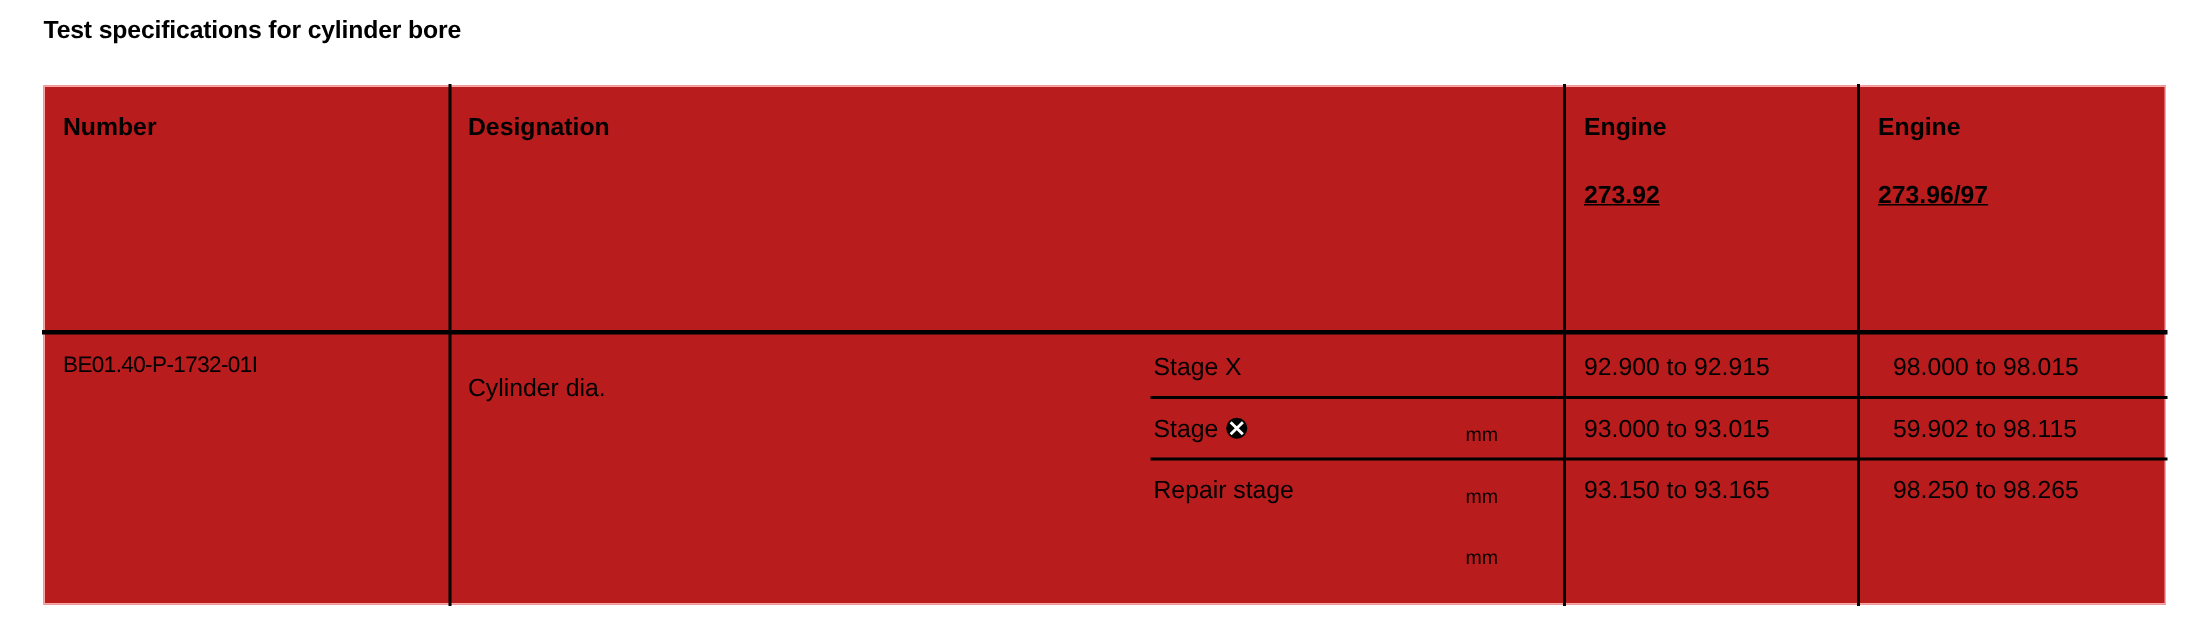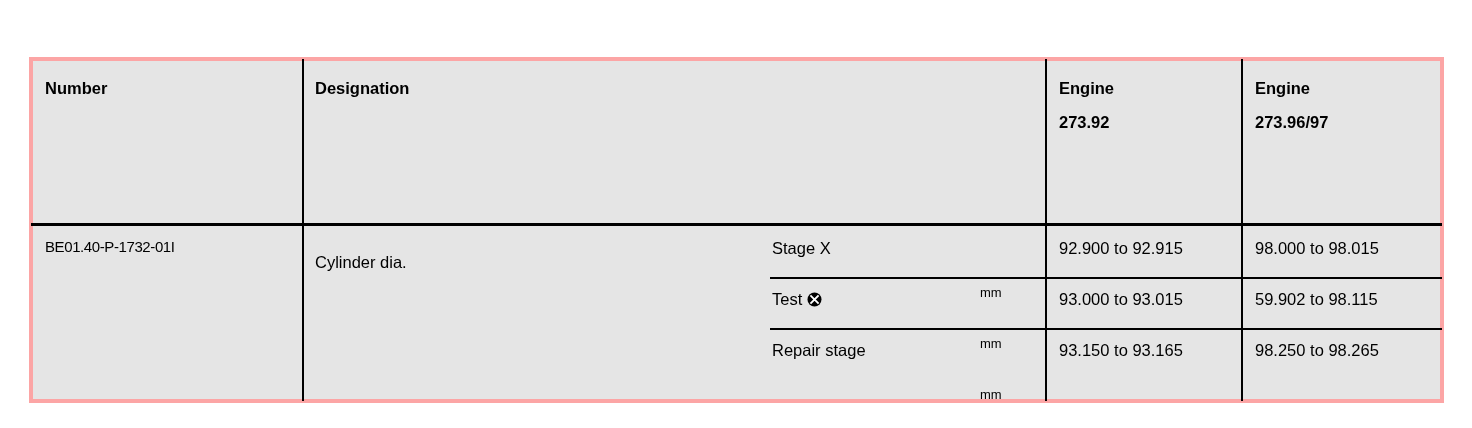--- a/index.html
+++ b/index.html
@@ -33,22 +33,22 @@
   }
 
   
   .spec-table {
     position: absolute;
     left: 29px;
     top: 57px;
     width: 1415px;
     height: 346px;
     box-sizing: border-box;
-    border: 4px solid #fca5a5;
-    background: #e5e5e5;
+    border: 1px solid #fca5a5;
+    background: #b91c1c;
   }
 
   
   .vrule {
     position: absolute;
     top: -2px;
     bottom: -2px;
     width: 2px;
     background: #000;
   }
@@ -71,21 +71,21 @@
     position: absolute;
     font-size: 16.5px;
     font-weight: bold;
     line-height: 1.0;
     white-space: nowrap;
   }
   .hdr-number      { left: 12px;   top: 19px; }
   .hdr-designation { left: 282px;  top: 19px; }
   .hdr-engine1     { left: 1026px; top: 19px; }
   .hdr-engine2     { left: 1222px; top: 19px; }
-  .hdr .line2 { display: block; margin-top: 17px; }
+  .hdr .line2 { display: block; margin-top: 28px; text-decoration: underline; }
 
   
   .cell-number {
     position: absolute;
     left: 12px;
     top: 177px;
     font-size: 15px;
     letter-spacing: -0.4px;
     white-space: nowrap;
   }
@@ -101,21 +101,21 @@
   
   .subrows {
     position: absolute;
     left: 737px;
     top: 165px;
     right: -2px;
     height: 153px;
   }
   .subrow {
     position: relative;
-    height: 51px;
+    height: 41px;
   }
   
   .subrow + .subrow::before {
     content: "";
     position: absolute;
     left: 0;
     top: 0;
     width: 275px;
     height: 2px;
     background: #000;
@@ -149,21 +149,21 @@
   .val1 {
     position: absolute;
     left: 289px;
     top: 13px;
     font-size: 16.5px;
     white-space: nowrap;
     text-align: center;
   }
   .val2 {
     position: absolute;
-    left: 485px;
+    left: 495px;
     top: 13px;
     font-size: 16.5px;
     white-space: nowrap;
   }
 
   
   .circled-x {
     display: inline-block;
     position: relative;
     width: 15px;
@@ -171,20 +171,21 @@
     vertical-align: -2px;
     margin-left: 5px;
   }
   .circled-x svg { display: block; }
 </style>
 </head>
 <body>
 
 <div class="page">
 
+  <div class="doc-title">Test specifications for cylinder bore</div>
 
   <div class="spec-table">
 
     <div class="vrule v-designation"></div>
     <div class="vrule v-engine1"></div>
     <div class="vrule v-engine2"></div>
     <div class="hrule-header"></div>
 
     <div class="hdr hdr-number">Number</div>
 
@@ -206,21 +207,21 @@
     <div class="subrows">
 
       <div class="subrow">
         <span class="stage-label">Stage X</span>
         <span class="unit">mm</span>
         <span class="val1">92.900 to 92.915</span>
         <span class="val2">98.000 to 98.015</span>
       </div>
 
       <div class="subrow">
-        <span class="stage-label"><span>Test</span><span class="circled-x"><svg width="15" height="15" viewBox="0 0 15 15" aria-hidden="true">
+        <span class="stage-label"><span>Stage</span><span class="circled-x"><svg width="15" height="15" viewBox="0 0 15 15" aria-hidden="true">
                 <circle cx="7.5" cy="7.5" r="7" fill="#000"></circle>
                 <path d="M4.1 4.1 L10.9 10.9 M10.9 4.1 L4.1 10.9" stroke="#fff" stroke-width="1.9" stroke-linecap="square"></path>
               </svg></span></span>
         <span class="unit">mm</span>
         <span class="val1">93.000 to 93.015</span>
         <span class="val2">59.902 to 98.115</span>
       </div>
 
       <div class="subrow">
         <span class="stage-label">Repair stage</span>

